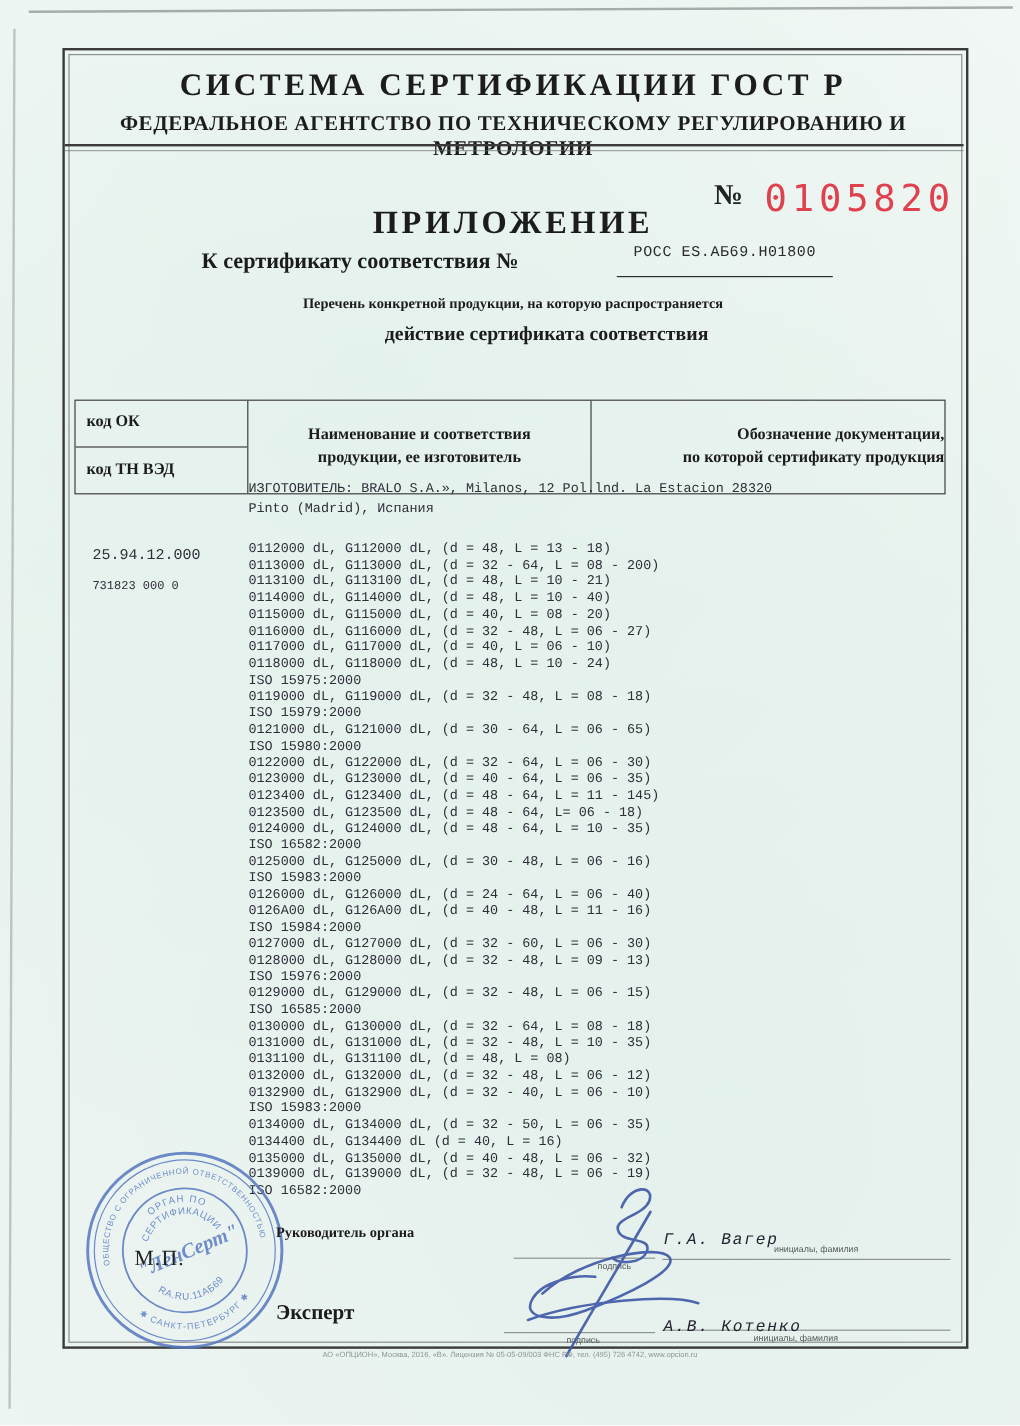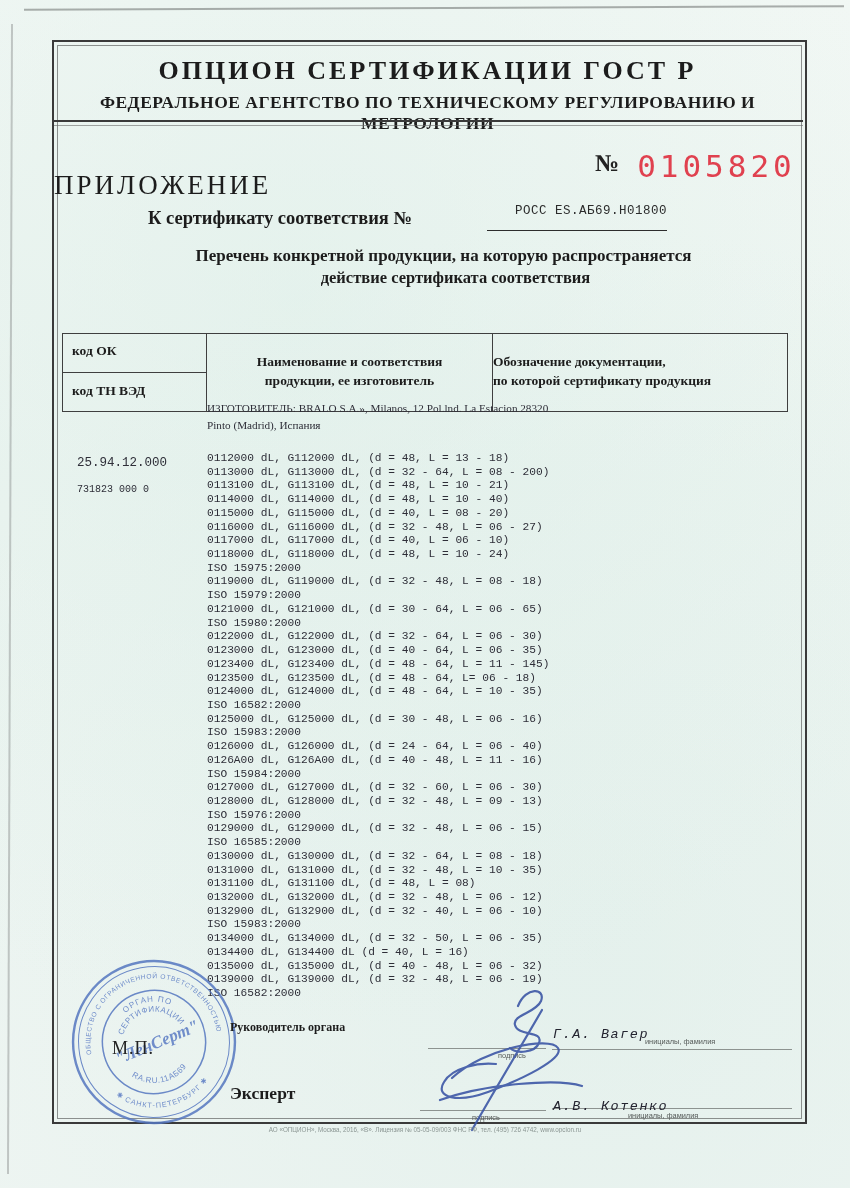--- a/index.html
+++ b/index.html
@@ -15,36 +15,36 @@
   .scan-edge-left{position:absolute;left:9px;top:24px;width:2px;height:1150px;background:#7a7e7c;opacity:.4;transform:rotate(.2deg);}
   .frame{position:absolute;left:52px;top:40px;width:751px;height:1080px;border:2px solid #3a3a3a;}
   .frame::after{content:"";position:absolute;left:3px;top:3px;right:3px;bottom:3px;border:1px solid rgba(60,60,60,.55);}
   .t1{position:absolute;left:54px;top:56px;width:747px;text-align:center;font-weight:bold;font-size:26px;letter-spacing:3px;}
   .t2{position:absolute;left:54px;top:92px;width:747px;text-align:center;font-weight:bold;font-size:17.5px;letter-spacing:.5px;}
   .hdr-rule1{position:absolute;left:54px;top:120px;width:749px;height:2px;background:#3a3a3a;}
   .hdr-rule2{position:absolute;left:54px;top:125px;width:749px;height:1px;background:#6a6a6a;opacity:.6;}
   .num-row{position:absolute;left:595px;top:136px;white-space:nowrap;margin-top:12px;}
   .num-prefix{font-size:24px;font-weight:bold;color:#222;vertical-align:6px;margin-right:14px;}
   .num-value{font-family:"DejaVu Sans Mono",monospace;font-size:31px;letter-spacing:4px;color:#e0414f;font-weight:400;}
-  .title{position:absolute;left:54px;top:170px;width:747px;text-align:left;font-weight:normal;font-size:27px;letter-spacing:3px;}
-  .certref-label{position:absolute;left:148px;top:208px;font-weight:bold;font-size:18.5px;}
-  .certref-box{position:absolute;left:487px;top:200px;width:180px;height:30px;border-bottom:1.6px solid #2d2d2d;text-align:right;}
+  .title{position:absolute;left:54px;top:170px;width:747px;text-align:center;font-weight:bold;font-size:27px;letter-spacing:3px;}
+  .certref-label{position:absolute;left:168px;top:208px;font-weight:bold;font-size:18.5px;}
+  .certref-box{position:absolute;left:514px;top:200px;width:180px;height:30px;border-bottom:1.6px solid #2d2d2d;text-align:center;}
   .certref-value{font-family:"Liberation Mono",monospace;font-size:12.5px;letter-spacing:.5px;color:#2b2b2b;}
-  .sub1{position:absolute;left:54px;top:246px;width:747px;text-align:center;font-weight:bold;font-size:17px;padding-left:16px;}
+  .sub1{position:absolute;left:54px;top:246px;width:747px;text-align:center;font-weight:bold;font-size:12px;}
   .sub2{position:absolute;left:54px;top:268px;width:747px;text-align:center;font-weight:bold;font-size:16.5px;margin-left:28px;}
   .ptable{position:absolute;left:62px;top:301px;width:724px;height:77px;border:1.6px solid #3f3f3f;margin-top:32px;}
   .ptable .v1{position:absolute;left:143px;top:0;width:1.4px;height:100%;background:#3f3f3f;}
   .ptable .v2{position:absolute;left:429px;top:0;width:1.4px;height:100%;background:#3f3f3f;}
   .ptable .h1{position:absolute;left:0;top:38px;width:143px;height:1.4px;background:#3f3f3f;}
   .cell{position:absolute;font-weight:bold;font-size:13.5px;line-height:19px;}
   .c-ok{left:9px;top:7px;}
   .c-tnved{left:9px;top:47px;}
   .c-mid{left:144px;top:18px;width:285px;text-align:center;}
-  .c-right{left:430px;top:18px;width:294px;text-align:left;}
-  .manufacturer{position:absolute;left:207px;top:400px;font-family:Liberation Serif, serif;font-size:11.2px;line-height:17px;color:#2e2e38;white-space:pre;}
+  .c-right{left:430px;top:18px;width:294px;text-align:right;}
+  .manufacturer{position:absolute;left:207px;top:400px;font-family:Liberation Mono, monospace;font-size:11.2px;line-height:17px;color:#2e2e38;white-space:pre;}
   .code-ok{position:absolute;left:77px;top:456px;font-family:"Liberation Mono",monospace;font-size:12.5px;color:#2e2e38;}
   .code-tnved{position:absolute;left:77px;top:484px;font-family:"Liberation Mono",monospace;font-size:10px;color:#2e2e38;}
   .products{position:absolute;left:207px;top:452px;font-family:"Liberation Mono",monospace;font-size:11.2px;line-height:13.72px;color:#2e2e38;white-space:pre;margin:0;}
   .sig-label1{position:absolute;left:230px;top:1020px;font-weight:bold;font-size:12px;}
   .sig-label2{position:absolute;left:230px;top:1083px;font-weight:bold;font-size:17.5px;}
   .sig-line{position:absolute;height:1px;border-bottom:1px solid #8d9390;}
   .sl1{left:428px;top:1047px;width:118px;}
   .sl1b{left:552px;top:1048px;width:240px;}
   .sl2{left:420px;top:1109px;width:126px;}
   .sl2b{left:552px;top:1107px;width:240px;}
@@ -59,21 +59,21 @@
 </style>
 </head>
 <body>
 
 <div class="page">
 
   <div class="scan-edge-top"></div>
   <div class="scan-edge-left"></div>
   <div class="frame"></div>
 
-  <div class="t1">ОПЦИОН СЕРТИФИКАЦИИ ГОСТ Р</div>
+  <div class="t1">СИСТЕМА СЕРТИФИКАЦИИ ГОСТ Р</div>
   <div class="t2">ФЕДЕРАЛЬНОЕ АГЕНТСТВО ПО ТЕХНИЧЕСКОМУ РЕГУЛИРОВАНИЮ И МЕТРОЛОГИИ</div>
   <div class="hdr-rule1"></div>
   <div class="hdr-rule2"></div>
 
   <div class="num-row">
     <span class="num-prefix">№</span>
     <span class="num-value">0105820</span>
   </div>
 
   <div class="title">ПРИЛОЖЕНИЕ</div>

